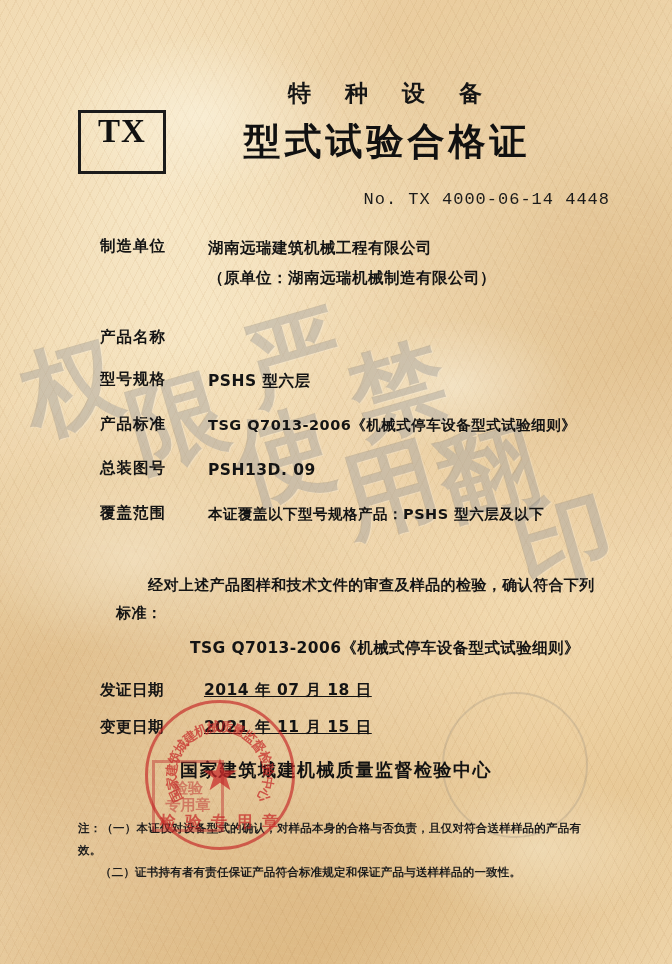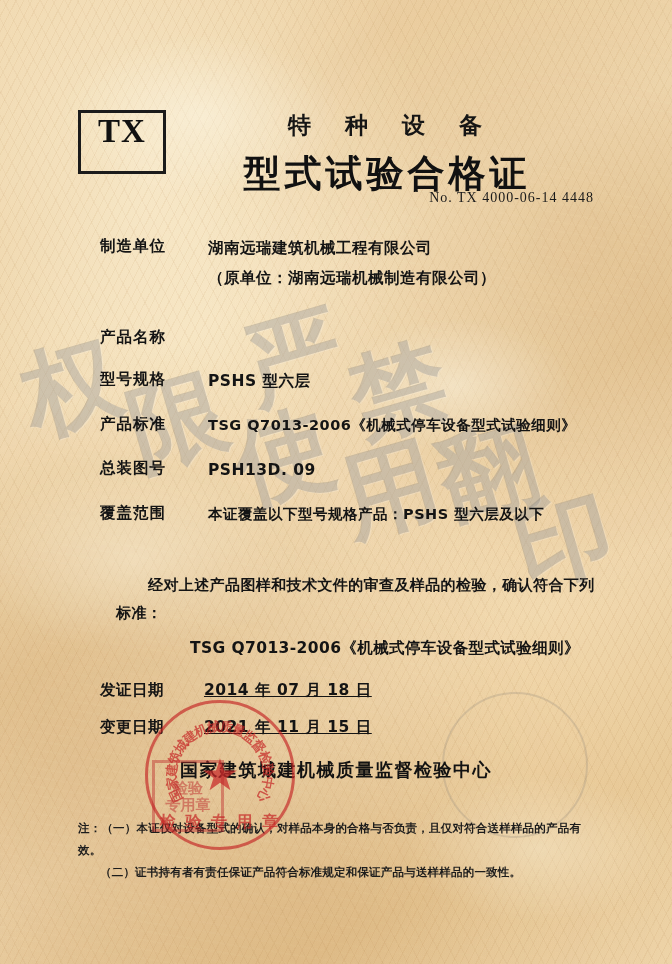--- a/index.html
+++ b/index.html
@@ -98,37 +98,36 @@
     text-align: center;
     z-index: 4;
   }
   .title-small {
     font-family: "DejaVu Sans", sans-serif;
     font-size: 23px;
     font-weight: 700;
     letter-spacing: 13px;
     color: #151515;
     text-indent: 13px;
-    margin-top: 32px;
   }
   .title-big {
     margin-top: 8px;
     font-family: "DejaVu Sans", sans-serif;
     font-size: 37px;
     font-weight: 700;
     letter-spacing: 4px;
     color: #111;
     text-indent: 4px;
   }
   .serial {
     position: absolute;
-    right: 78px;
+    right: 62px;
     top: 190px;
-    font-family: Liberation Serif, serif;
-    font-size: 14px;
+    font-family: Liberation Mono, monospace;
+    font-size: 17px;
     letter-spacing: 1px;
     color: #1a1a1a;
     z-index: 4;
   }
 
   
   .fields {
     position: absolute;
     left: 100px;
     top: 236px;

